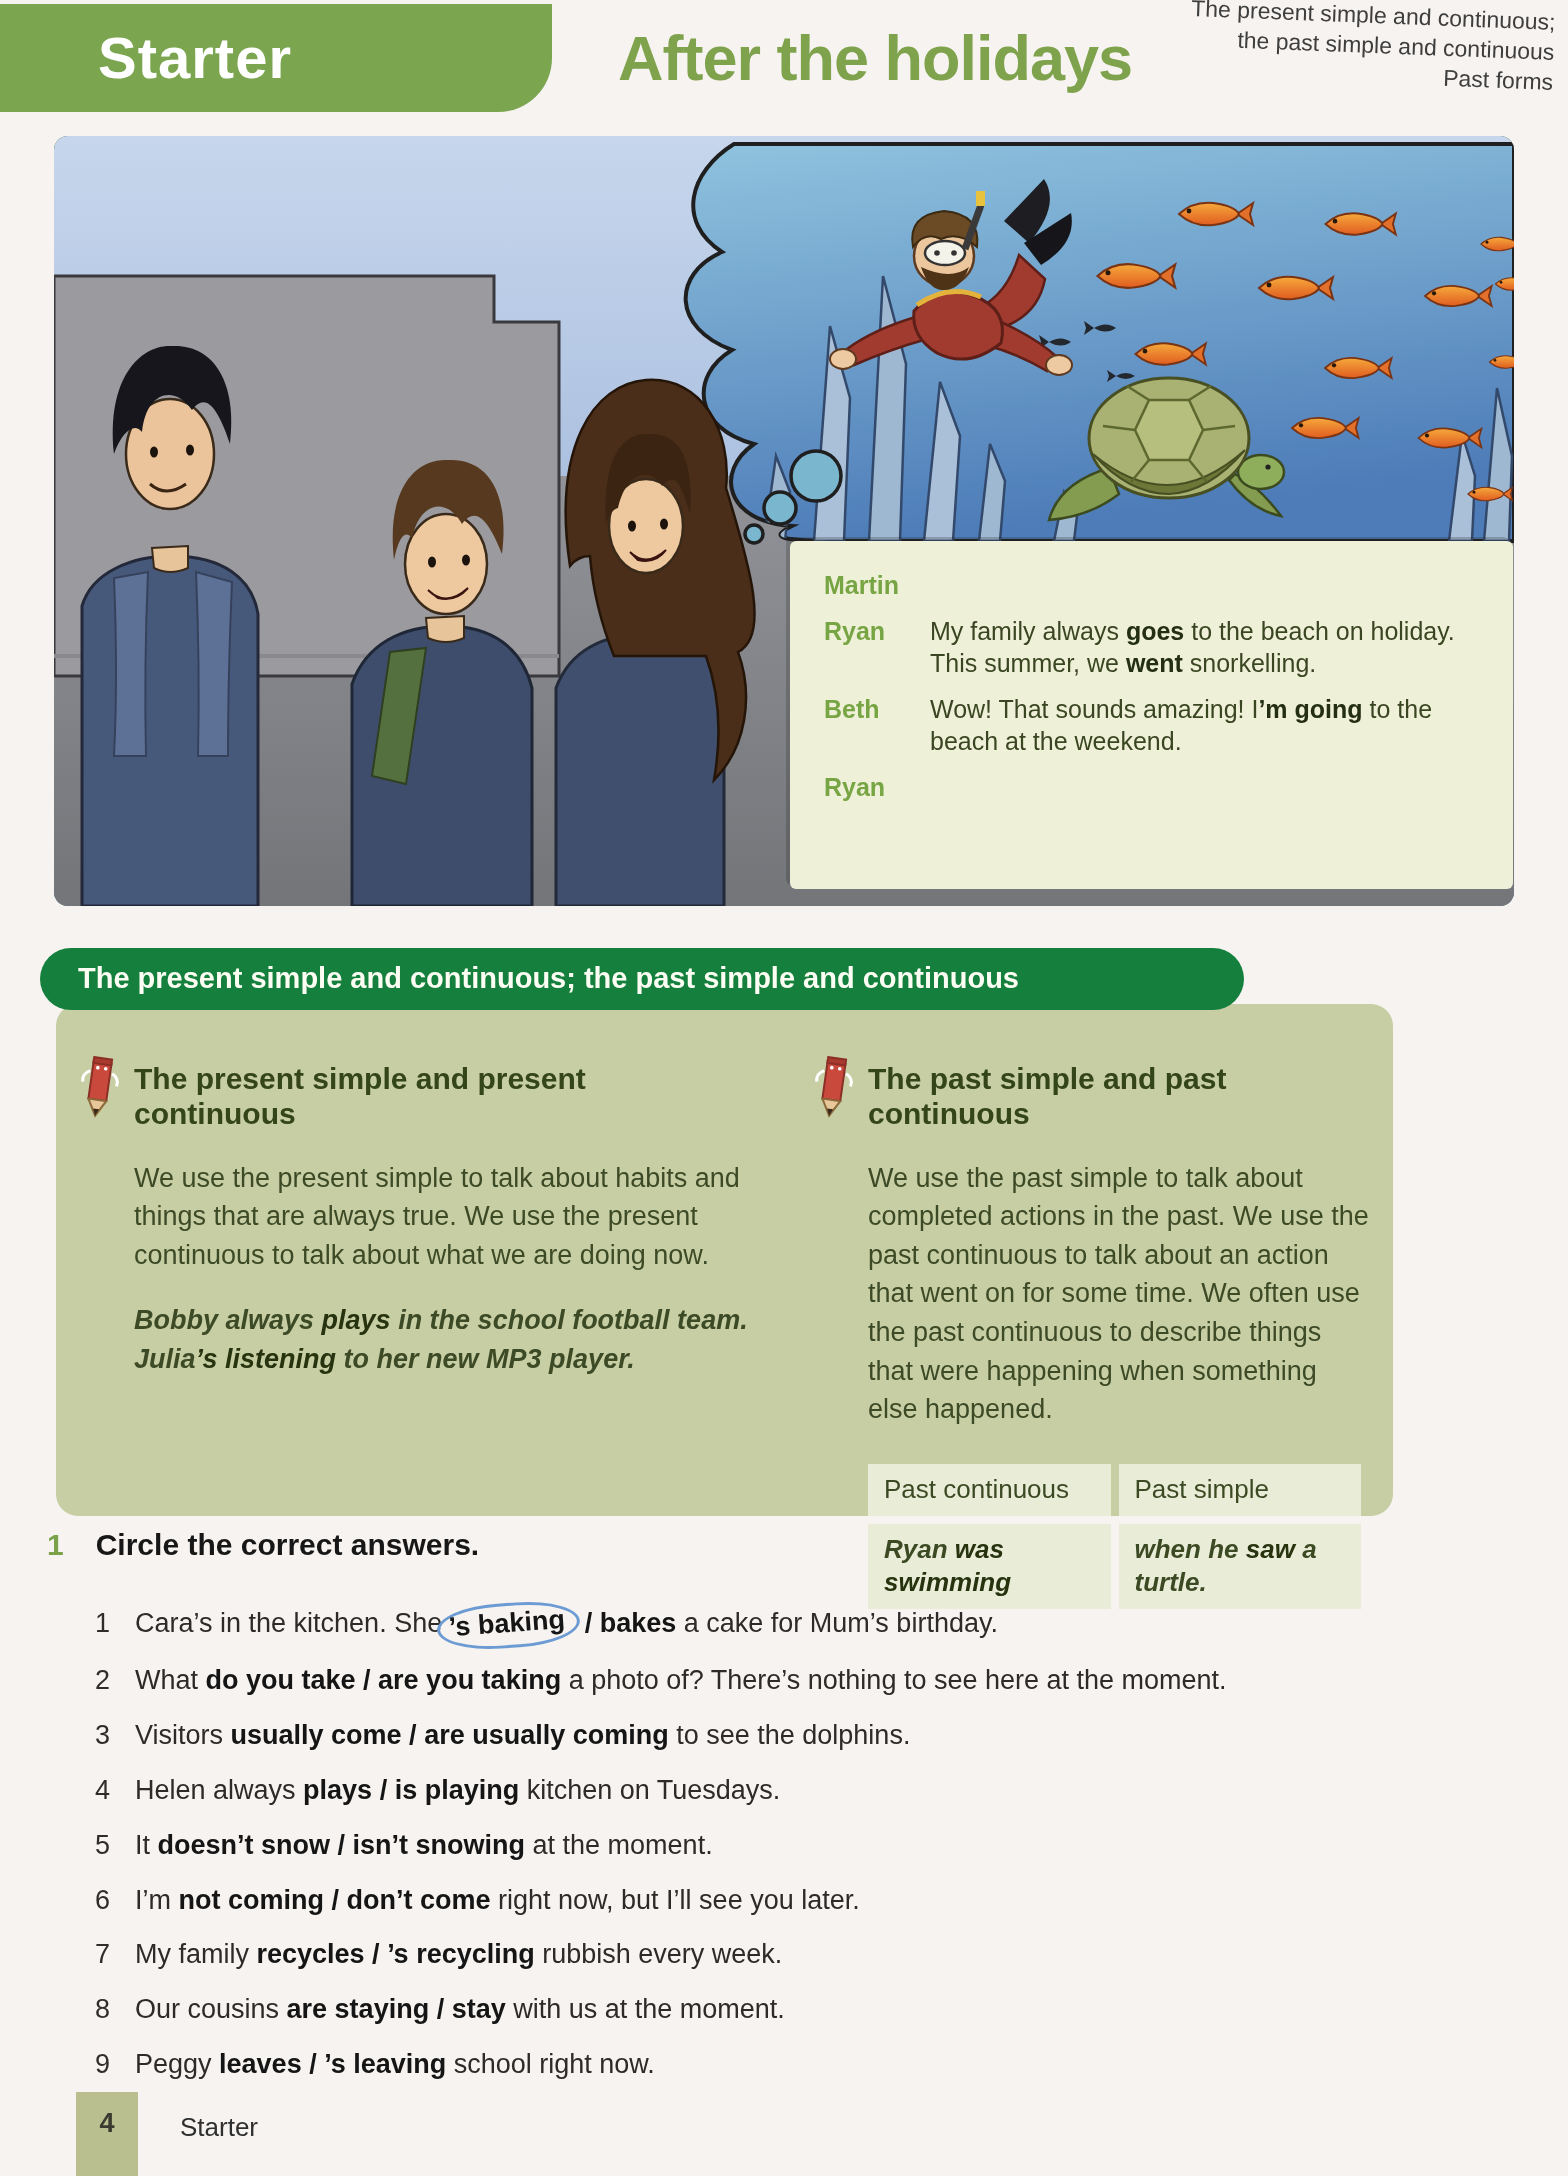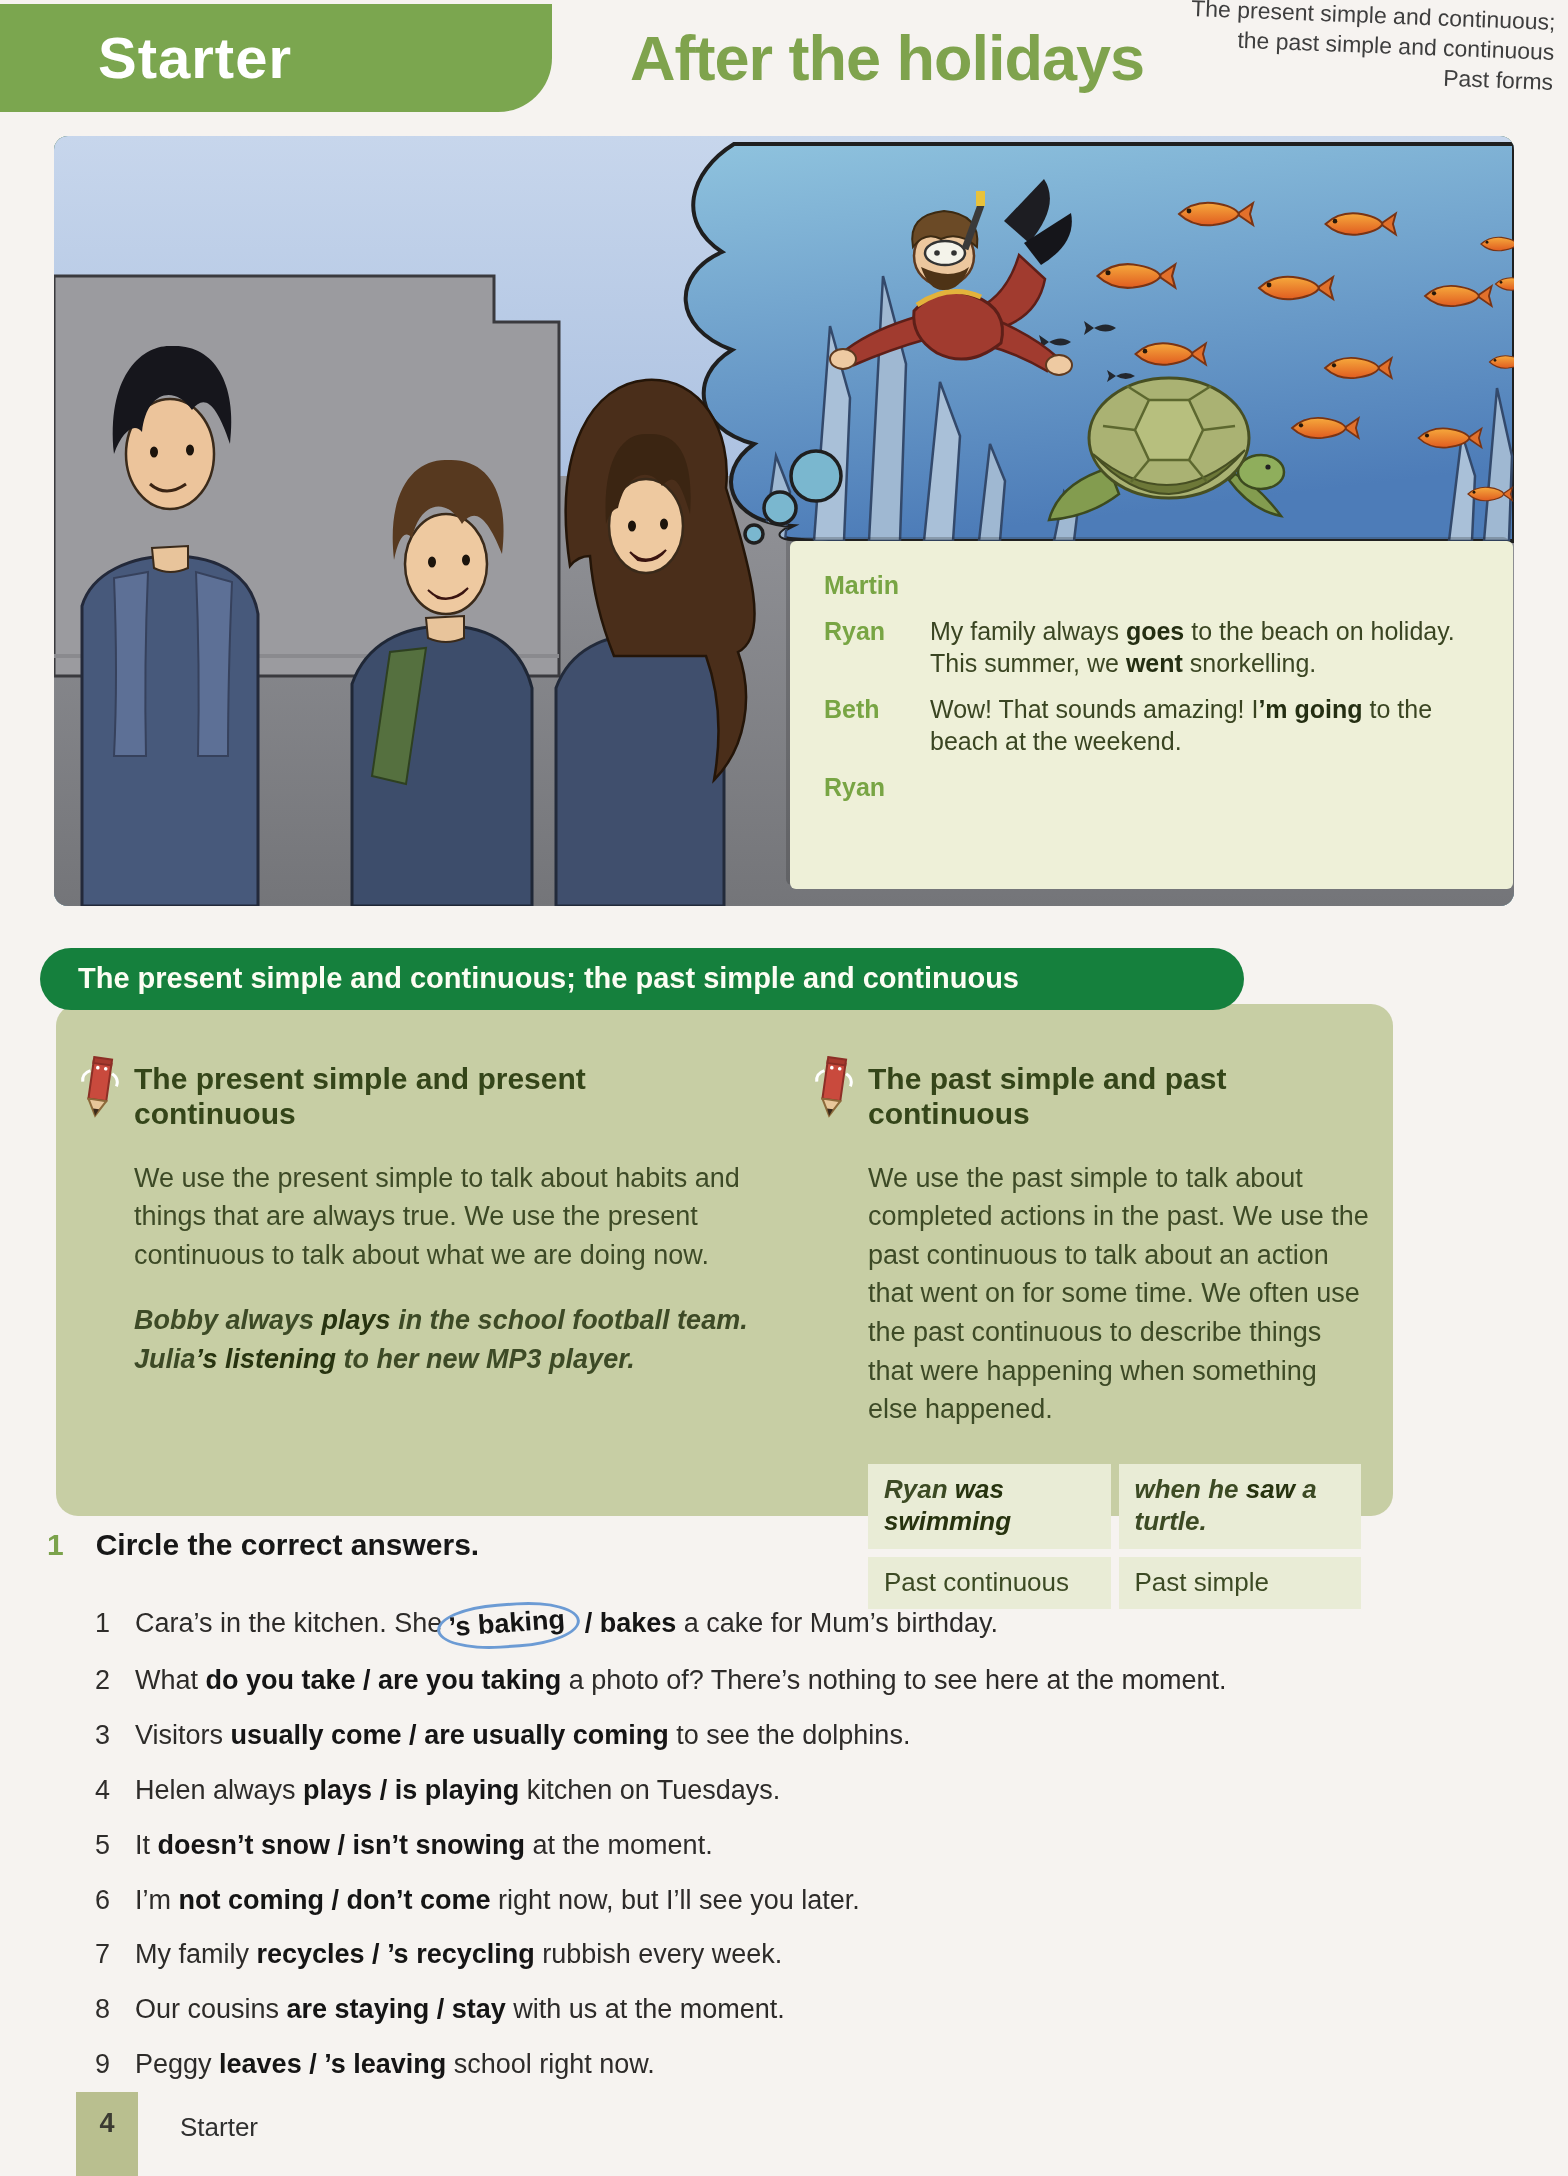--- a/index.html
+++ b/index.html
@@ -14,21 +14,20 @@
     position:absolute;left:0;top:4px;width:552px;height:108px;
     background:#7ba64f;border-radius:0 0 54px 0;
     color:#ffffff;font-size:58px;font-weight:700;
     line-height:108px;padding-left:98px;box-sizing:border-box;
     letter-spacing:1px;
   }
   .page-title{
     position:absolute;left:618px;top:22px;
     color:#7fa34d;font-size:63px;font-weight:700;letter-spacing:-1px;
     white-space:nowrap;
-    margin-left:12px;
   }
   .topics{
     position:absolute;right:12px;top:8px;width:480px;
     text-align:right;font-size:23px;color:#3e3e3e;line-height:1.3;
     transform:rotate(2.2deg);transform-origin:100% 0;
   }
   
   .illustration{
     position:absolute;left:54px;top:136px;width:1460px;height:770px;
     border-radius:14px;overflow:hidden;background:#14532d;
@@ -333,26 +332,26 @@
         <path d="M32,16 Q40,20 38,28" stroke="#fff" stroke-width="3" fill="none"></path>
         <circle cx="17" cy="12" r="1.8" fill="#fff"></circle>
           <circle cx="25" cy="12" r="1.8" fill="#fff"></circle>
       </g>
     </svg>
     <h3 class="g-heading">The past simple and past continuous</h3>
     <p class="g-body">We use the past simple to talk about completed actions in the past. We use the past continuous to talk about an action that went on for some time. We often use the past continuous to describe things that were happening when something else happened.</p>
     <table class="gtable">
       <tbody>
           <tr>
+        <th>Past continuous</th>
+        <th>Past simple</th>
+      </tr>
+      <tr>
         <td><span class="i">Ryan </span><span class="b i">was swimming</span></td>
         <td><span class="i">when he </span><span class="b i">saw</span><span class="i"> a turtle.</span></td>
-      </tr>
-      <tr>
-        <th>Past continuous</th>
-        <th>Past simple</th>
       </tr>
     </tbody>
       </table>
   </div>
 </div>
 
 <div class="exercise">
   <div class="ex-head">
     <span class="ex-num">1</span>
     <span>Circle the correct answers.</span>

